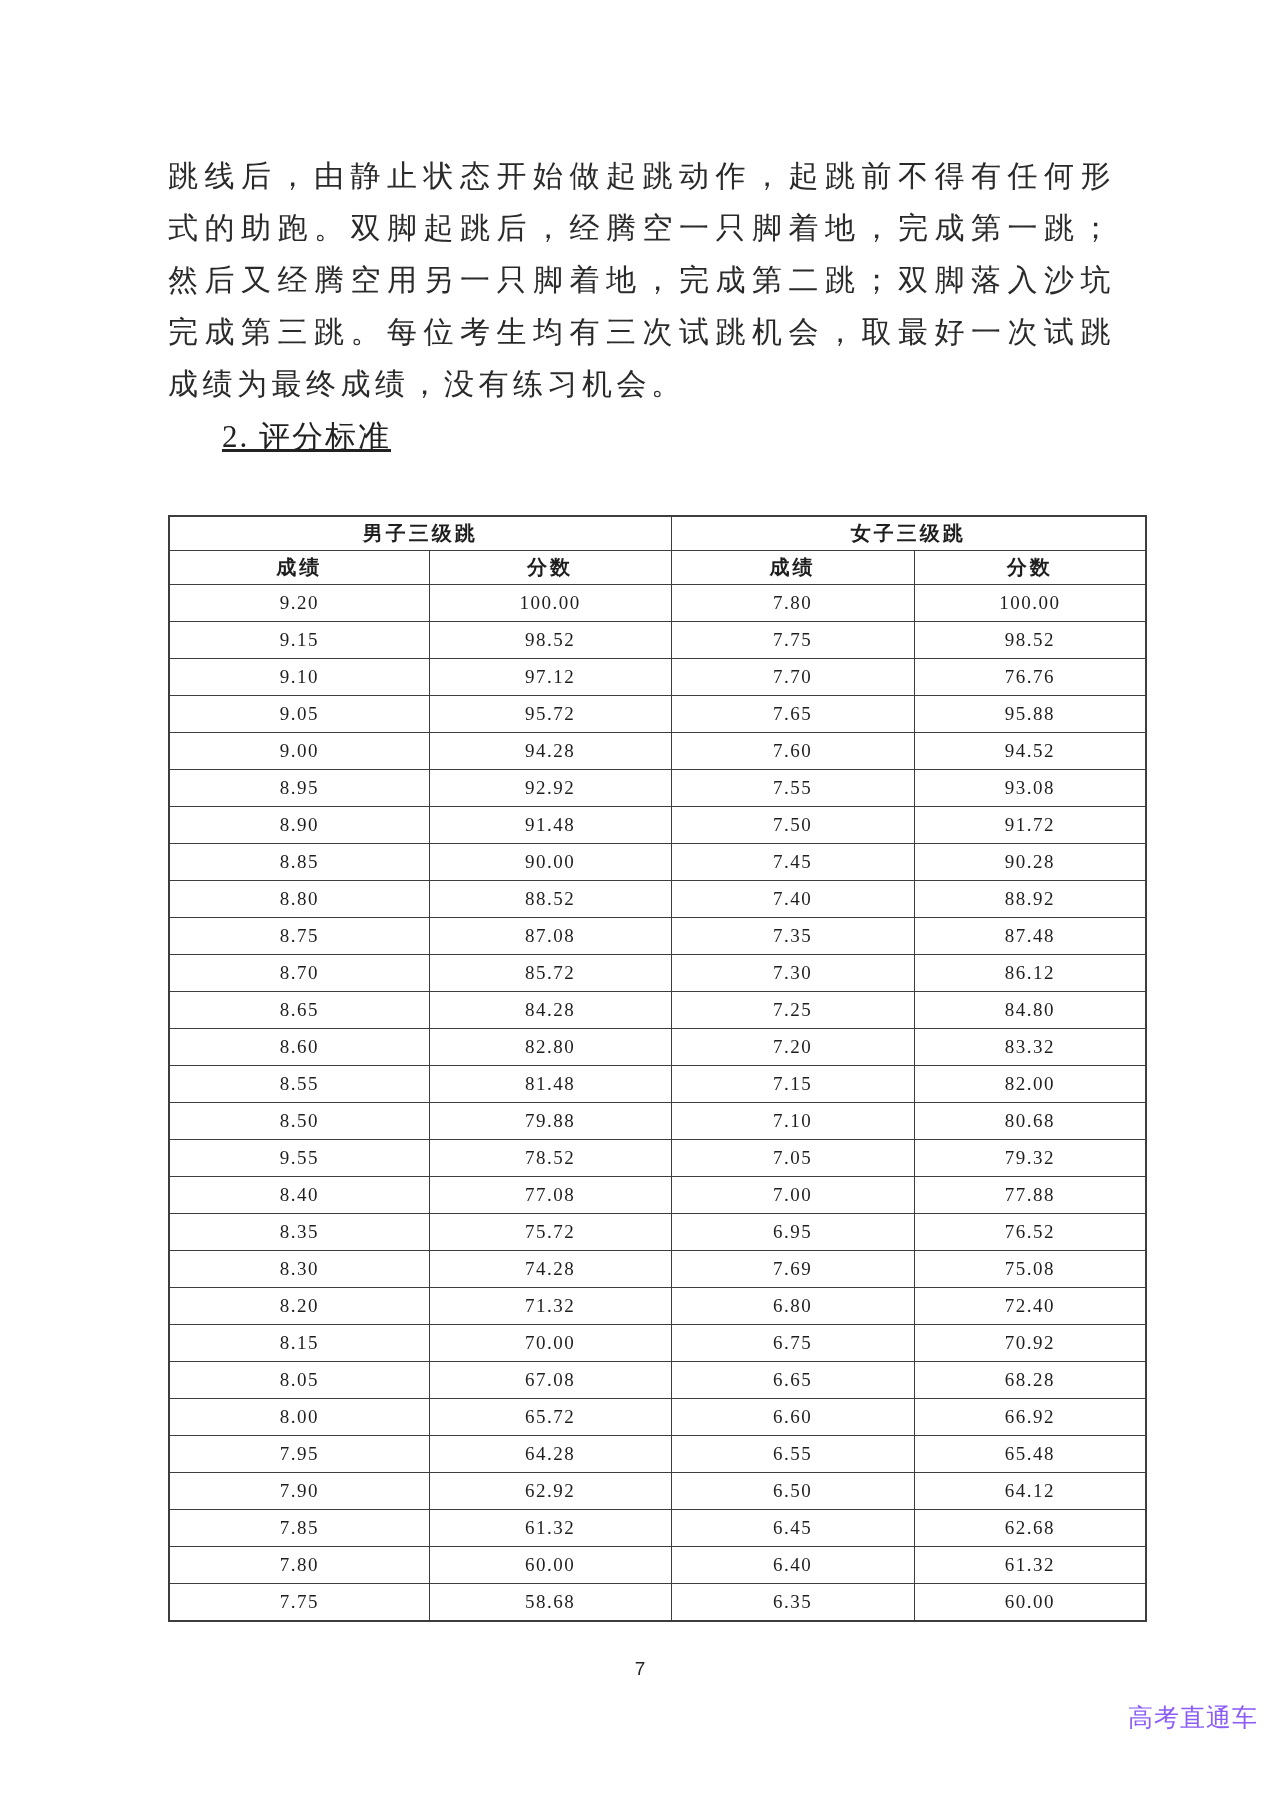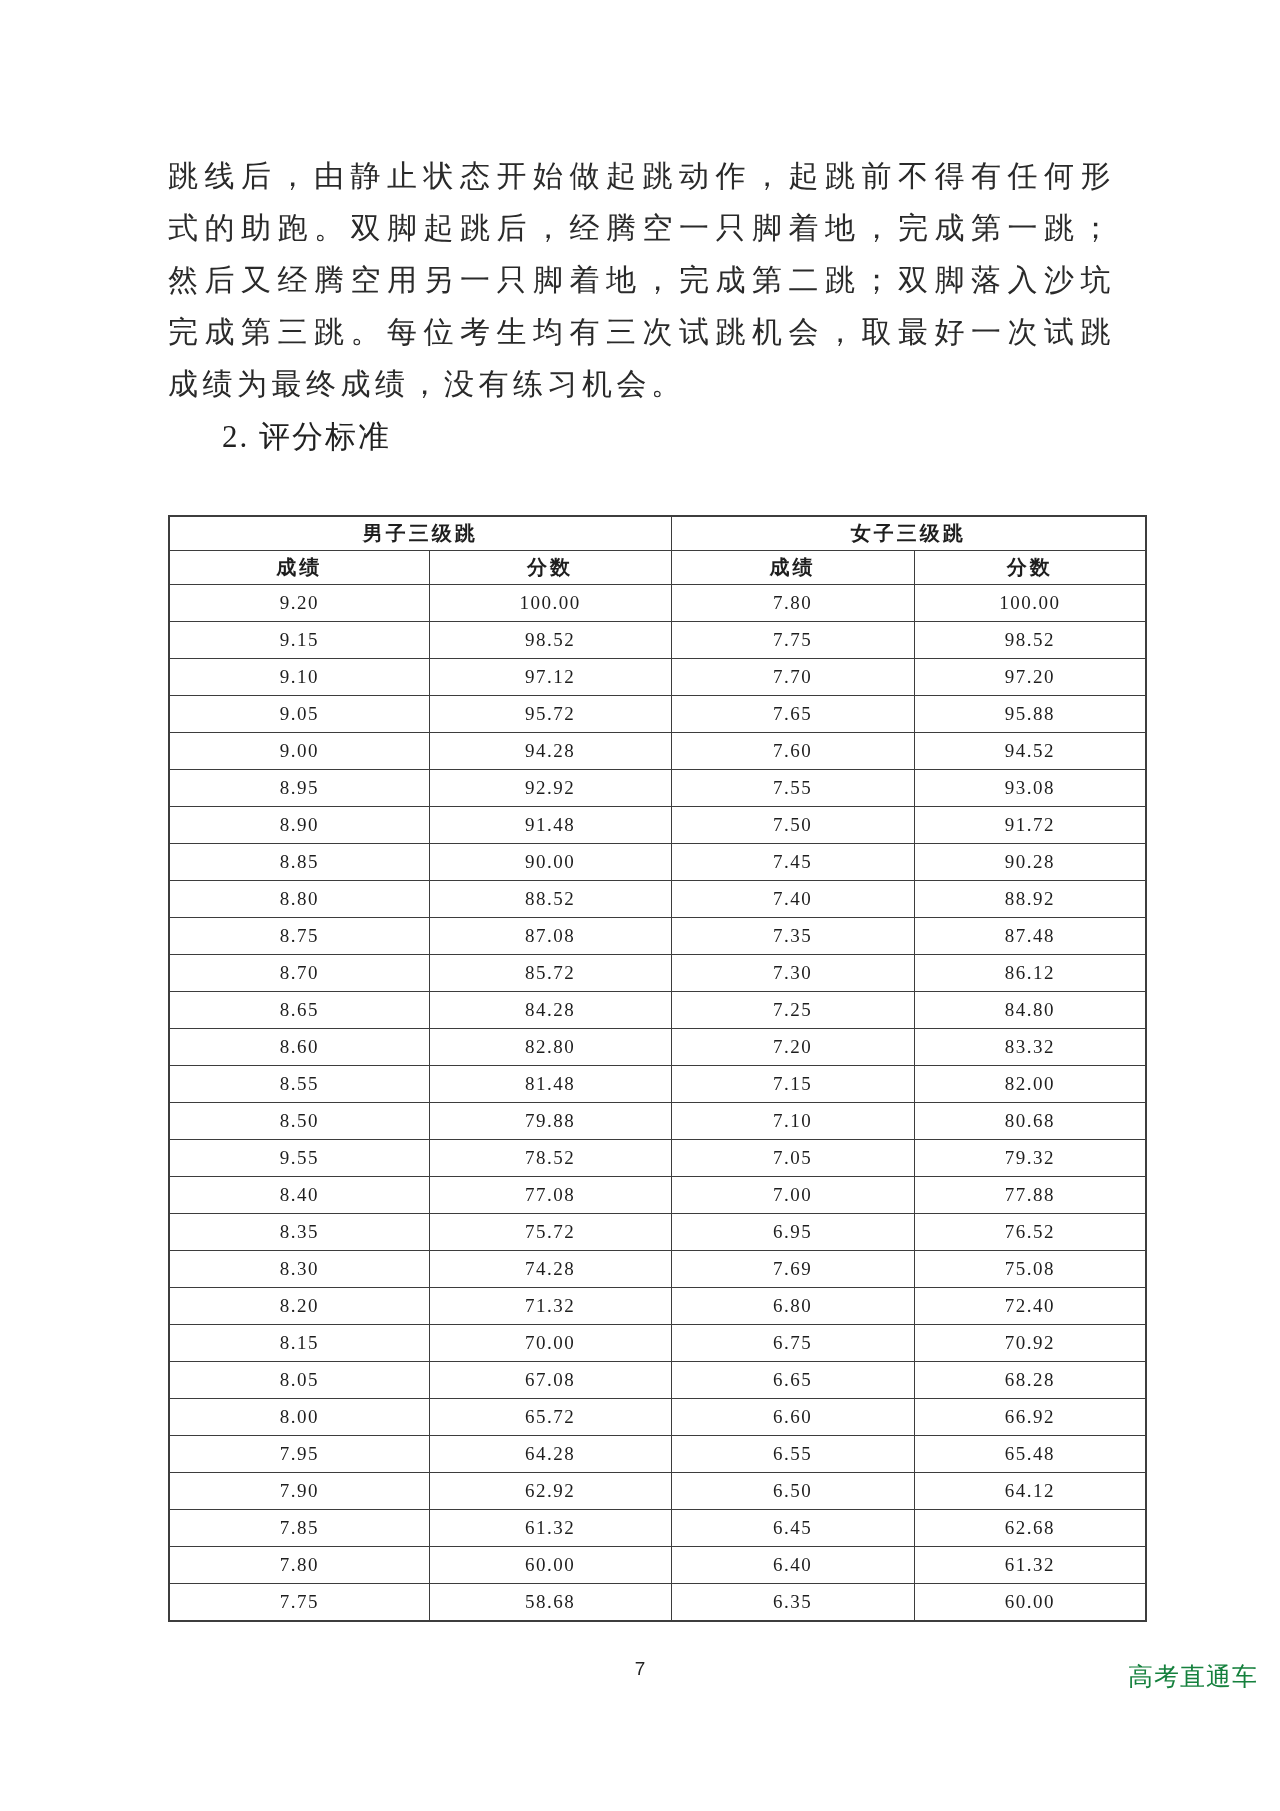--- a/index.html
+++ b/index.html
@@ -37,20 +37,21 @@
     text-justify: inter-character;
   }
   
   .heading {
     position: absolute;
     left: 222px;
     top: 416px;
     font-size: 31px;
     letter-spacing: 2px;
     color: #222222;
+    text-decoration: underline;
   }
   
   table.score {
     position: absolute;
     left: 168px;
     top: 515px;
     width: 977px;
     height: 1107px;
     border-collapse: collapse;
     table-layout: fixed;
@@ -84,24 +85,24 @@
     width: 100%;
     text-align: center;
     font-size: 19px;
     color: #222222;
     font-family: "Liberation Sans", sans-serif;
   }
   
   .watermark {
     position: absolute;
     right: 22px;
-    top: 1660px;
+    top: 1701px;
     font-size: 25px;
     letter-spacing: 1px;
-    color: #15803d;
+    color: #8b5cf6;
   }
 </style>
 </head>
 <body>
 
 <div class="page">
 
   <div class="para">
     <div class="pline just">跳线后，由静止状态开始做起跳动作，起跳前不得有任何形</div>
     <div class="pline just">式的助跑。双脚起跳后，经腾空一只脚着地，完成第一跳；</div>
@@ -141,21 +142,21 @@
         <tr>
           <td class="num">9.15</td>
           <td class="num">98.52</td>
           <td class="num">7.75</td>
           <td class="num">98.52</td>
         </tr>
         <tr>
           <td class="num">9.10</td>
           <td class="num">97.12</td>
           <td class="num">7.70</td>
-          <td class="num">97.20</td>
+          <td class="num">76.76</td>
         </tr>
         <tr>
           <td class="num">9.05</td>
           <td class="num">95.72</td>
           <td class="num">7.65</td>
           <td class="num">95.88</td>
         </tr>
         <tr>
           <td class="num">9.00</td>
           <td class="num">94.28</td>

